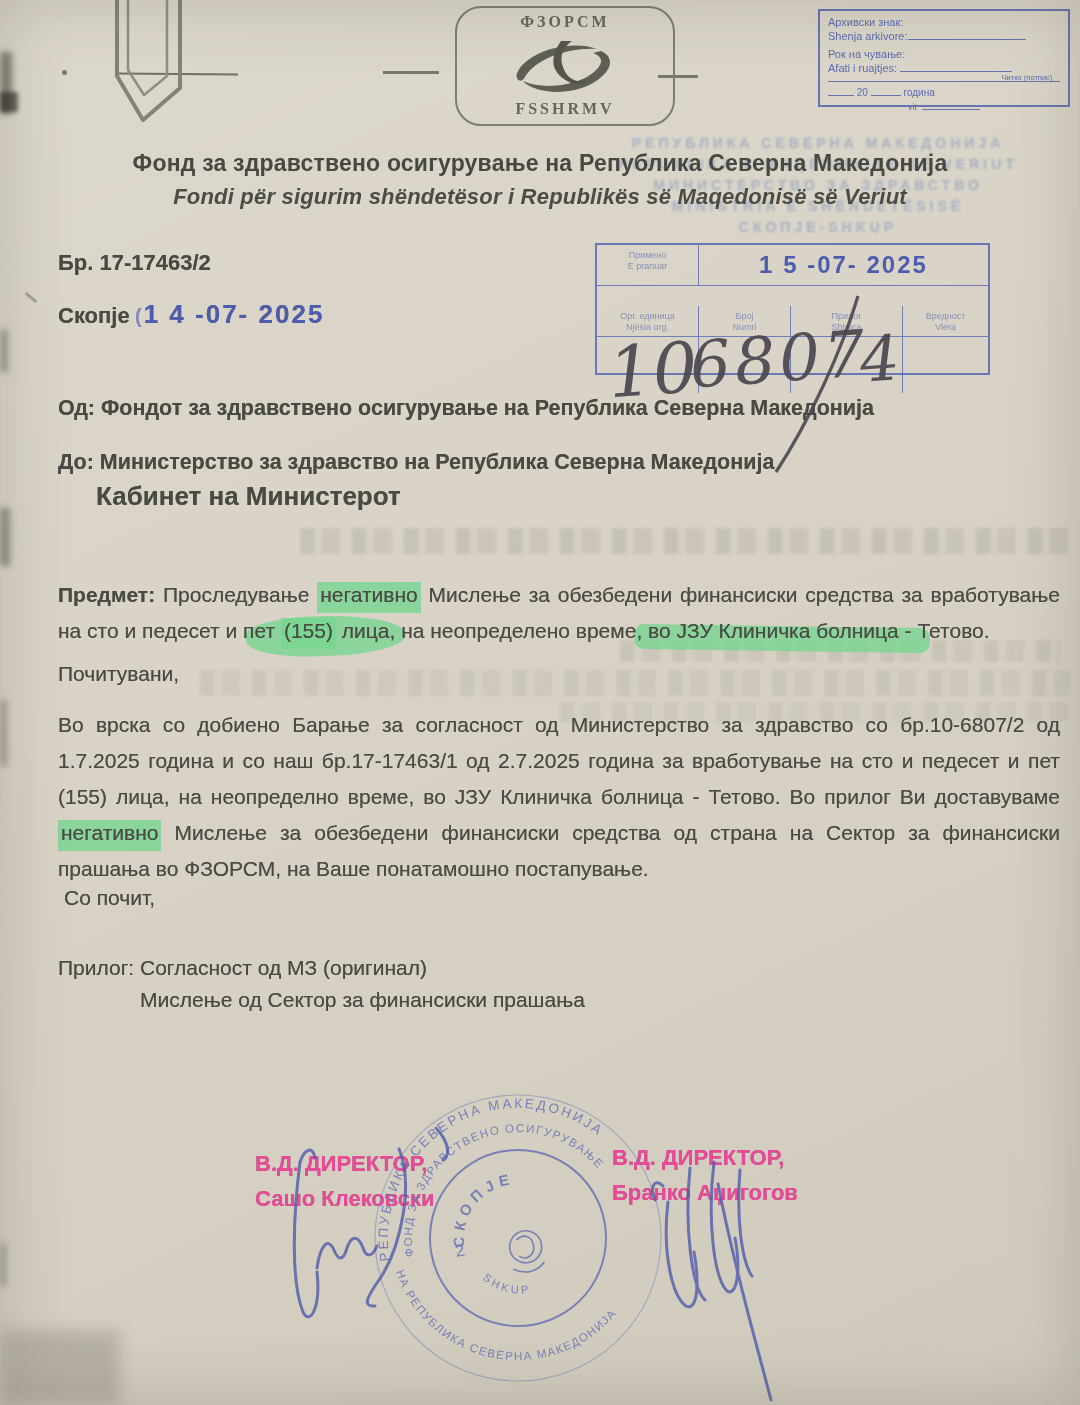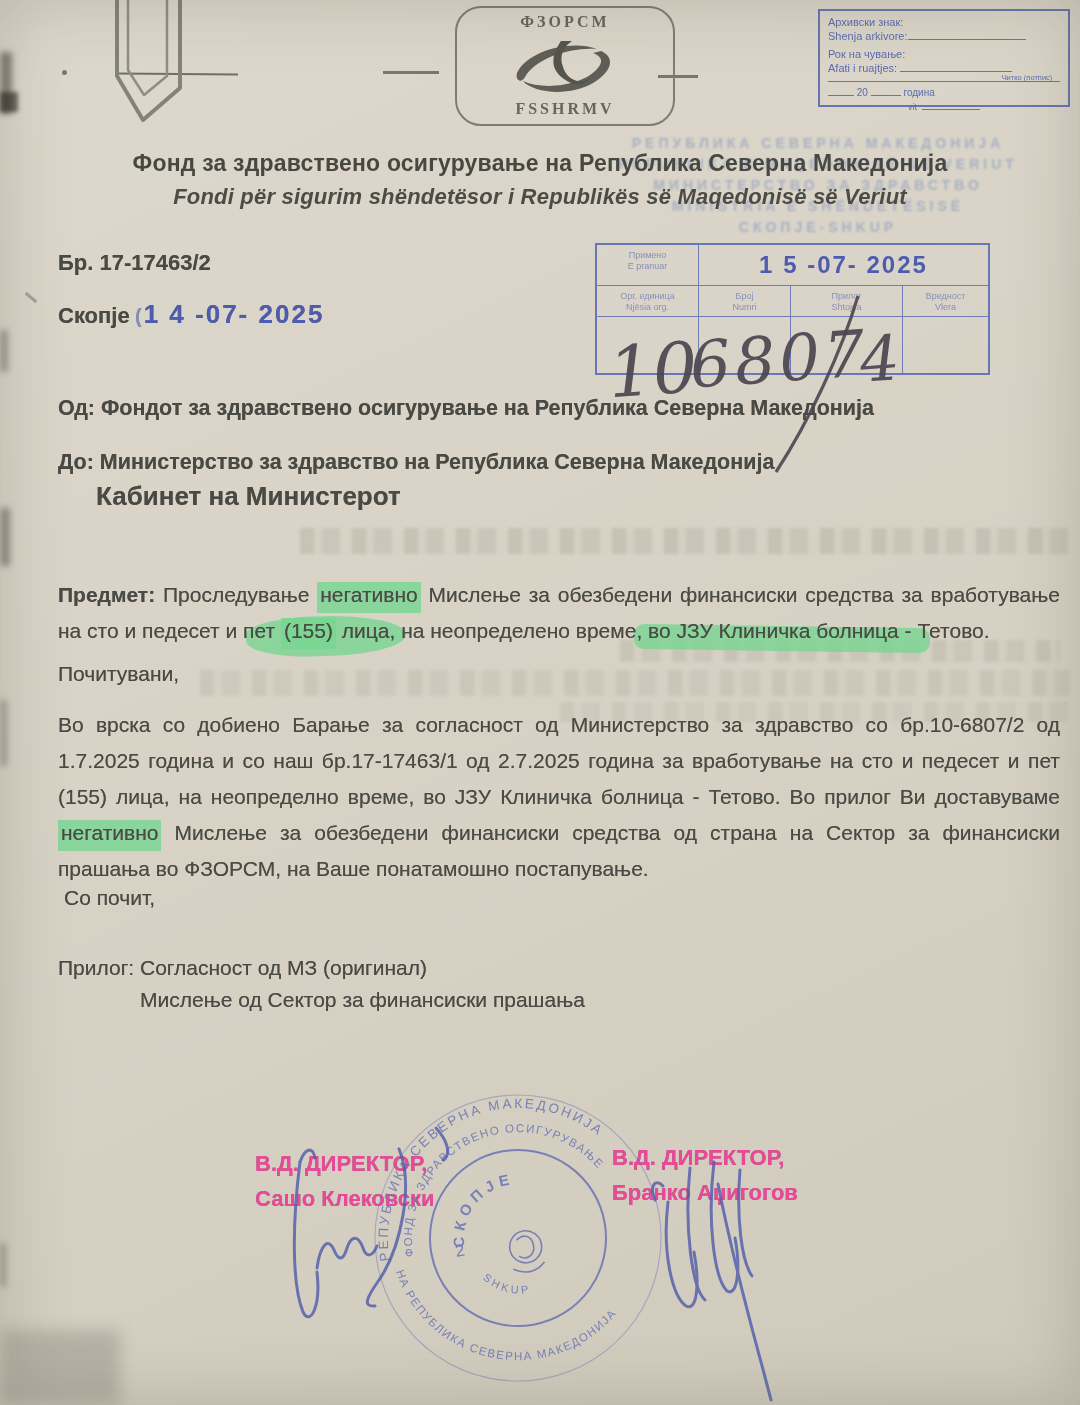--- a/index.html
+++ b/index.html
@@ -45,21 +45,21 @@
   .hdr .l2{font-size:22px;font-weight:bold;color:#4c4c46;margin-top:7px;letter-spacing:.2px;font-style:italic;}
   .txt{position:absolute;z-index:2;text-shadow:0 0 .5px rgba(74,74,68,.7);}
   .bold{font-weight:bold;}
   .stamp-blue{color:#4d5cae;font-weight:bold;filter:blur(.35px);}
   
   .receipt{position:absolute;left:595px;top:243px;width:395px;height:132px;z-index:2;border:2px solid rgba(85,102,178,.85);box-sizing:border-box;}
   .receipt .row1{height:40px;border-bottom:1.6px solid rgba(85,102,178,.8);display:flex;}
   .receipt .cell-recv{width:102px;border-right:1.4px solid rgba(85,102,178,.8);box-sizing:border-box;}
   .receipt .tiny{font-size:9px;line-height:11px;color:rgba(85,102,178,.62);filter:blur(.6px);text-align:center;padding-top:5px;}
   .receipt .date-cell{flex:1;display:flex;align-items:center;justify-content:center;}
-  .receipt .row2{height:30px;border-bottom:1.4px solid rgba(85,102,178,.8);display:flex;}
+  .receipt .row2{height:30px;border-bottom:1.4px solid rgba(85,102,178,.8);display:flex;margin-top:20px;}
   .receipt .c{box-sizing:border-box;border-right:1.4px solid rgba(85,102,178,.8);}
   .receipt .c:last-child{border-right:none;}
   .receipt .row3{height:56px;display:flex;}
   .hl{background:rgba(120,214,146,.82);padding:1px 3px 7px;box-decoration-break:clone;-webkit-box-decoration-break:clone;}
   .green-blob{position:absolute;background:rgba(120,214,146,.8);z-index:1;}
   .para{text-align:justify;font-size:21px;line-height:36px;color:#4b4b45;}
   .sig-title{font-size:22px;font-weight:bold;line-height:35px;color:#ec4899;}
   svg.overlay{position:absolute;z-index:4;pointer-events:none;}
   .round-stamp{position:absolute;left:348px;top:1078px;width:344px;height:327px;z-index:3;opacity:.82;filter:blur(.55px);pointer-events:none;}
 </style>

